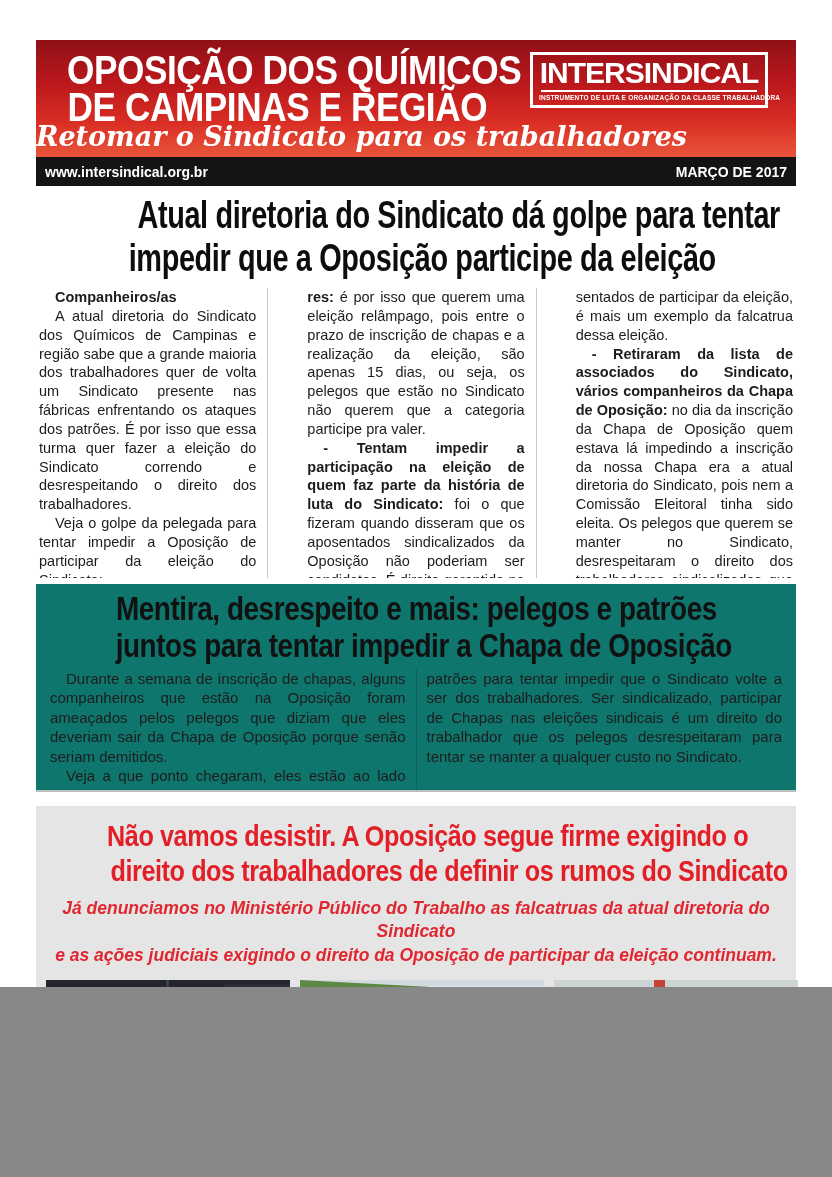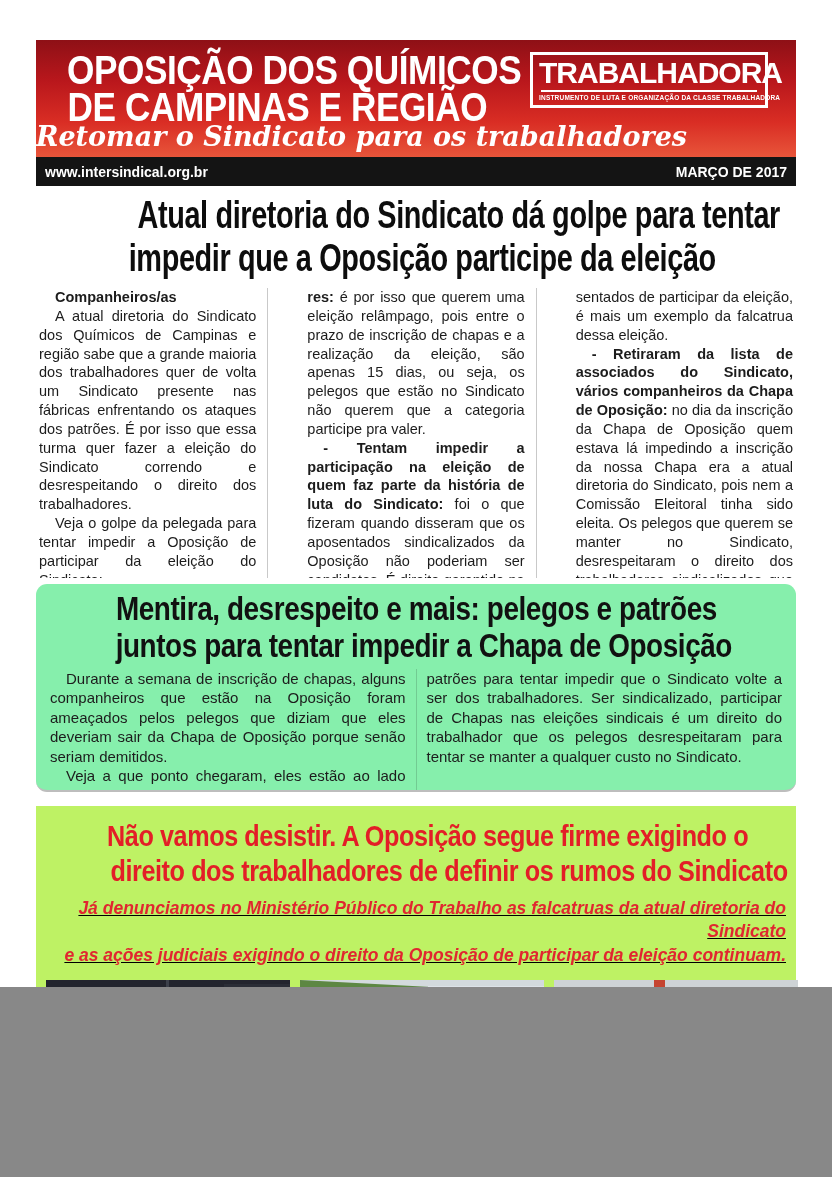--- a/index.html
+++ b/index.html
@@ -27,30 +27,30 @@
 
   
   .columns3 { display:flex; margin-top:6px; height:290px; overflow:hidden;gap:28px; }
   .columns3 .col { flex:1; padding:0 11px; border-right:1px solid #c9c9c9; font-size:14.5px; line-height:1.3; color:#1c1c1c; }
   .columns3 .col:first-child { padding-left:3px; }
   .columns3 .col:last-child { border-right:none; padding-right:3px; }
   .col p { text-align:justify; text-indent:16px; }
   .col p.noindent { text-indent:0; }
 
   
-  .gray-box { margin-top:6px; background:#86efac; height:208px; overflow:hidden; padding:6px 12px 0; border-bottom:2px solid #bdbdbd;border-radius:11px; }
+  .gray-box { margin-top:6px; background:#0f766e; height:208px; overflow:hidden; padding:6px 12px 0; border-bottom:2px solid #bdbdbd; }
   .gray-head { text-align:center; color:#111; }
   .gh-line { font-size:34px; font-weight:bold; line-height:1.1; --sx:0.82; letter-spacing:-0.5px; }
   .columns2 { display:flex; margin-top:4px; }
   .columns2 .col { flex:1; padding:0 10px; font-size:15px; line-height:1.3; color:#1c1c1c; }
   .columns2 .col:first-child { border-right:1px solid rgba(0,0,0,0.15); padding-left:2px; }
   .columns2 .col:last-child { padding-right:2px; }
 
   
-  .pink-box { margin-top:14px; background:#bef264; height:292px; padding:12px 10px 0; text-align:right;text-decoration:underline; }
+  .pink-box { margin-top:14px; background:#e5e5e5; height:292px; padding:12px 10px 0; text-align:center; }
   .pink-head { color:#e31e27; }
   .ph-line { font-size:30px; font-weight:bold; line-height:1.18; --sx:0.84; letter-spacing:-0.5px; }
   .pink-sub { margin-top:8px; color:#e02730; font-weight:bold; font-style:italic; font-size:17.5px; line-height:1.35; }
   .photos { display:flex; gap:10px; margin-top:12px; }
   .photo { width:244px; height:132px; flex:0 0 auto; }
   .photo svg { display:block; width:100%; height:100%; }
 
   
   .contact-bar { height:40px; display:flex; align-items:stretch; }
   .contact-left { width:462px; background:#e32a2c; display:flex; align-items:center; justify-content:center; }
@@ -65,21 +65,21 @@
 
 <div class="page">
 
   <header class="banner">
     <div class="banner-row">
       <div class="title-block">
         <div><span class="condensed title-line">OPOSIÇÃO DOS QUÍMICOS</span></div>
         <div><span class="condensed title-line">DE CAMPINAS E REGIÃO</span></div>
       </div>
       <div class="logo-box">
-        <div class="logo-name">TRABALHADORA</div>
+        <div class="logo-name">INTERSINDICAL</div>
         <div class="logo-rule"></div>
         <div class="logo-tagline">INSTRUMENTO DE LUTA E ORGANIZAÇÃO DA CLASSE TRABALHADORA</div>
       </div>
     </div>
     <div class="slogan">Retomar o Sindicato para os trabalhadores</div>
   </header>
 
   <div class="infobar">
     <span>www.intersindical.org.br</span>
     <span>MARÇO DE 2017</span>

